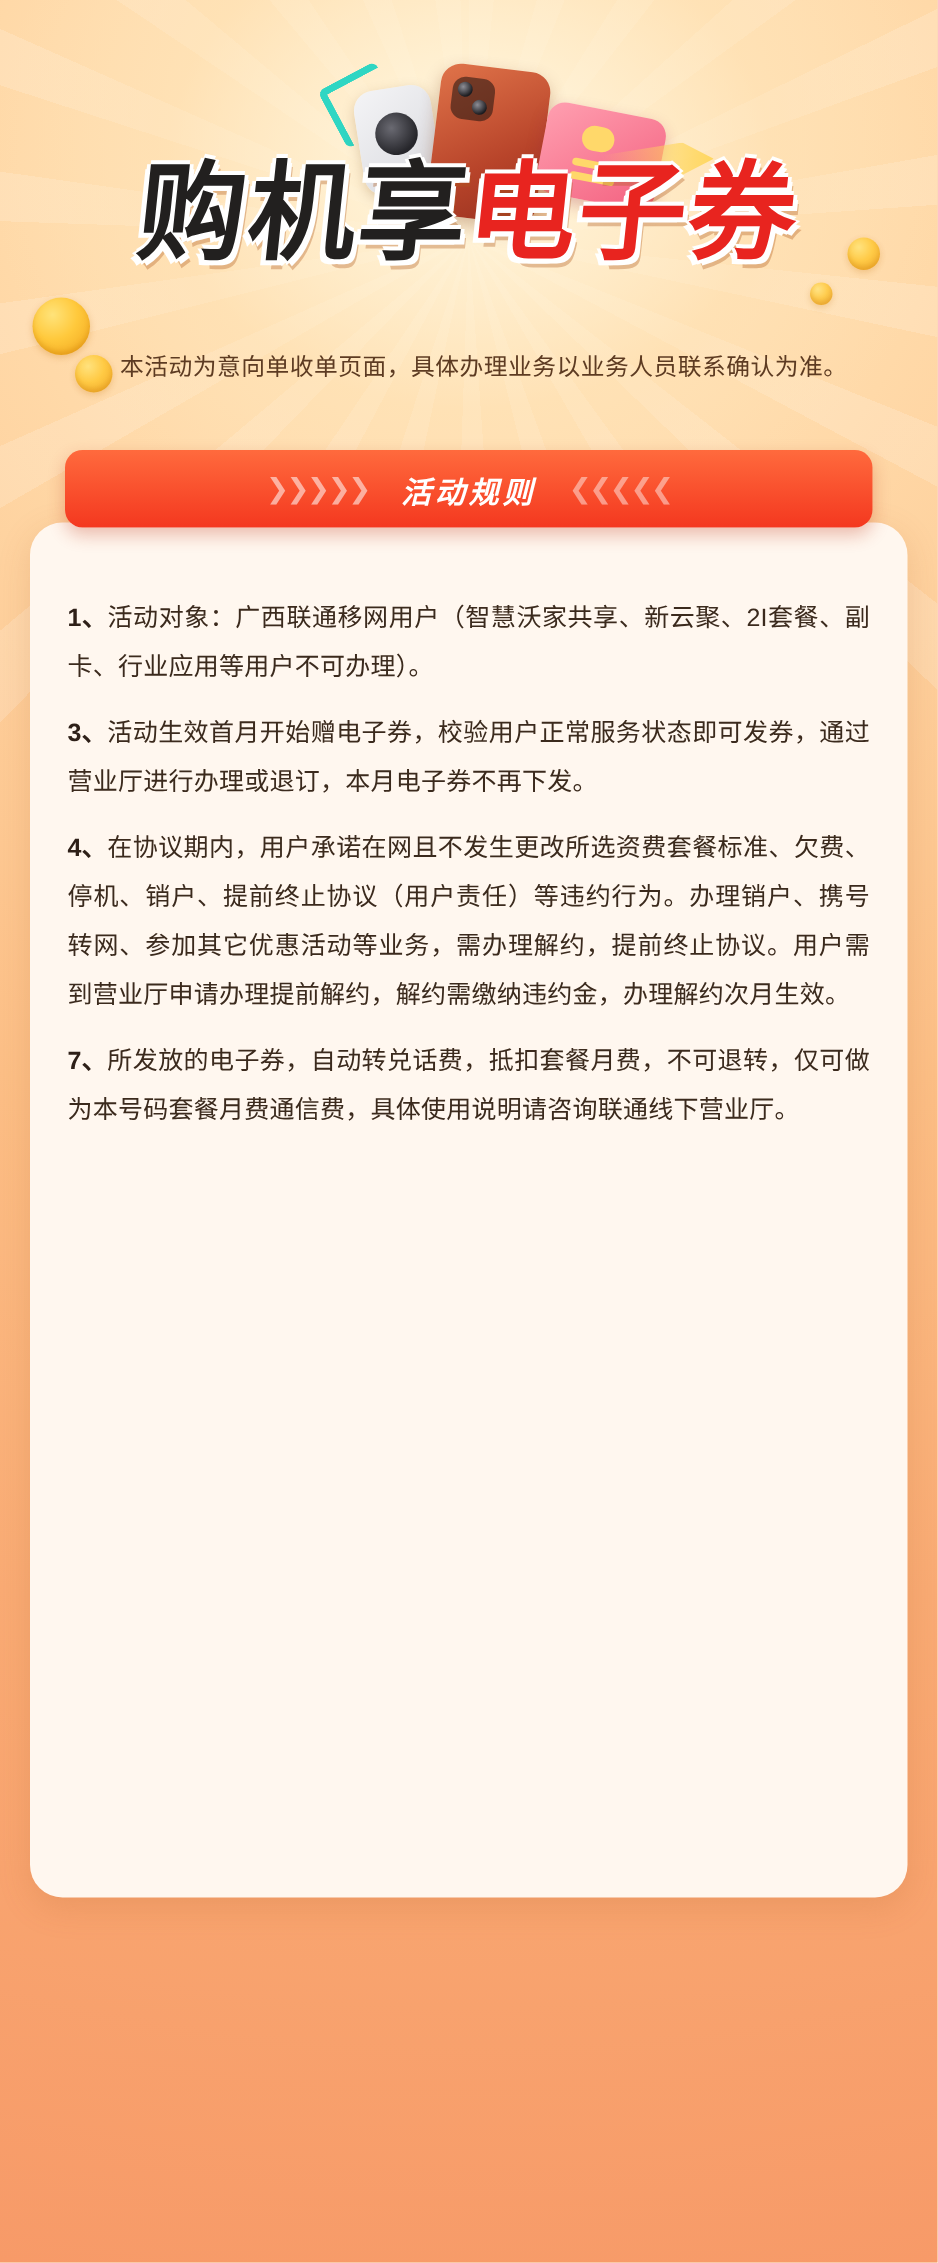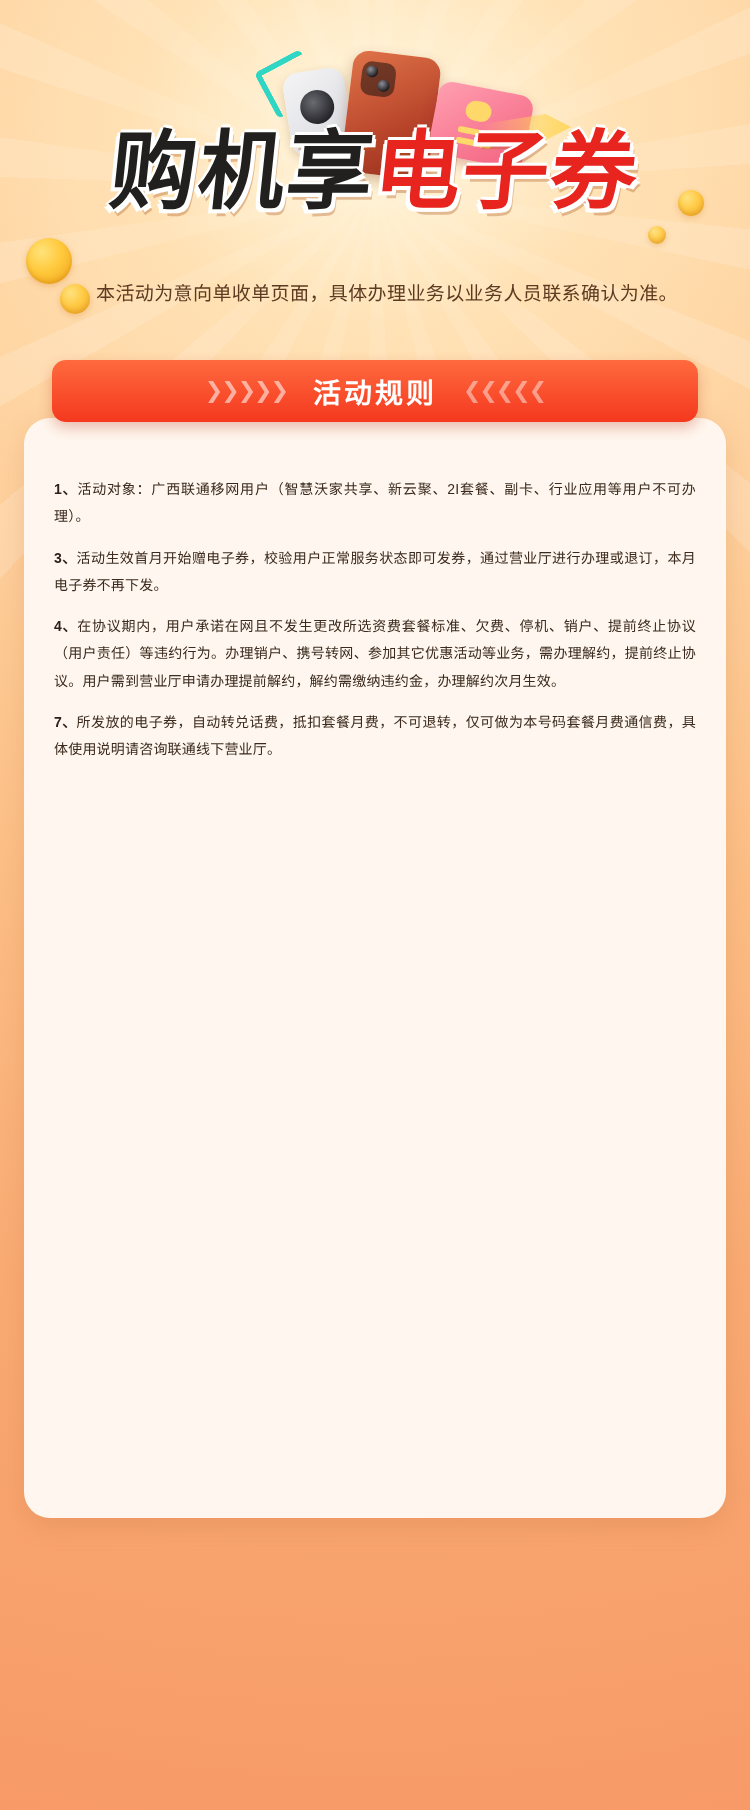--- a/index.html
+++ b/index.html
@@ -200,35 +200,36 @@
     border-radius: 14px;
     background: linear-gradient(180deg, #ff6a3d 0%, #f4381f 100%);
     box-shadow: 0 6px 14px rgba(190,50,20,.3);
     display: flex;
     align-items: center;
     justify-content: center;
     z-index: 6;
   }
   .ribbon-title {
     color: #ffffff;
-    font-size: 28px;
+    font-size: 24px;
     font-weight: bold;
     letter-spacing: 3px;
     margin: 0 26px;
+    font-style: italic;
   }
   .chev {
     color: rgba(255,255,255,.55);
     font-size: 22px;
     letter-spacing: -2px;
     font-weight: bold;
   }
   .chev.left { color: rgba(255,255,255,.45); }
 
   .rule {
-    font-size: 14px;
+    font-size: 20px;
     line-height: 1.95;
     color: #3b2a1d;
     margin: 0 0 14px 0;
     text-align: justify;
     letter-spacing: .2px;
   }
   .rule .num {
     font-weight: bold;
     color: #2e2018;
   }

